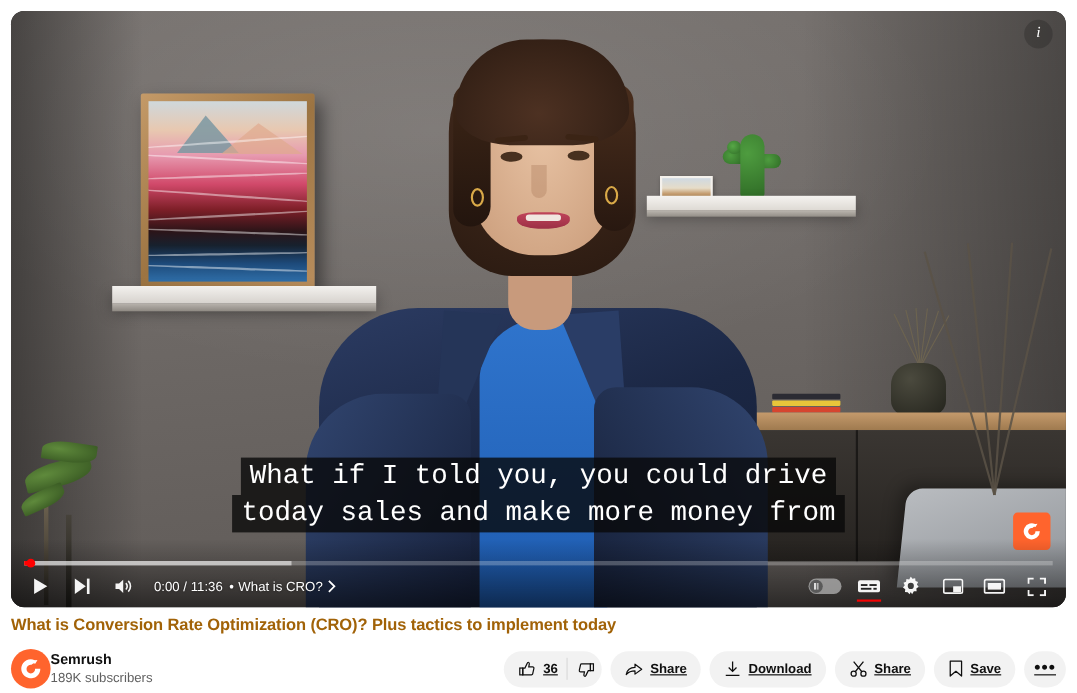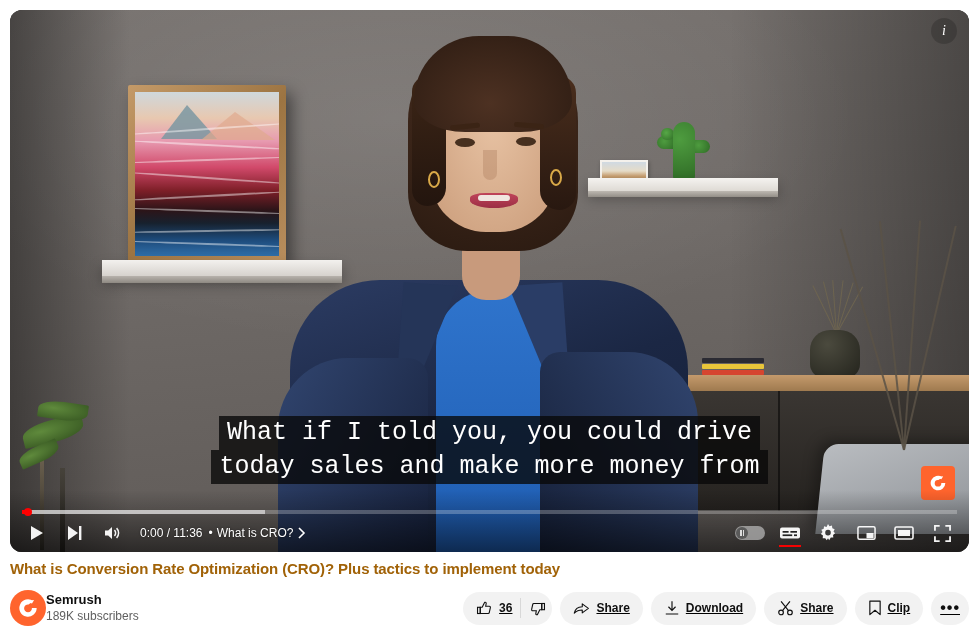--- a/index.html
+++ b/index.html
@@ -650,20 +650,20 @@
           </span>
           <span>Share</span>
         </div>
 
         <div class="pill">
           <span class="icon-s">
             <svg width="14" height="16" viewBox="0 0 14 18" aria-hidden="true">
               <path d="M1.2 1.2h11.6v15.2L7 11.6l-5.8 4.8z" fill="none" stroke="#0f0f0f" stroke-width="1.3" stroke-linejoin="round"></path>
             </svg>
           </span>
-          <span>Clip</span>
+          <span>Save</span>
         </div>
 
         <div class="pill more">•••</div>
       </div>
     </div>
   </div>
 </div>
 
 </body></html>

